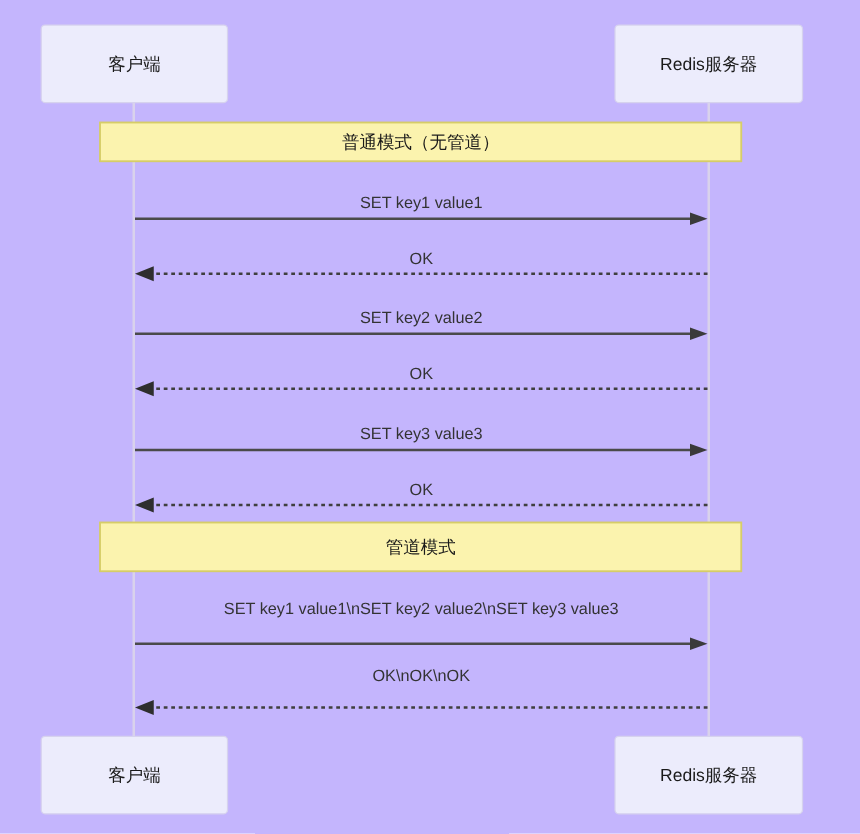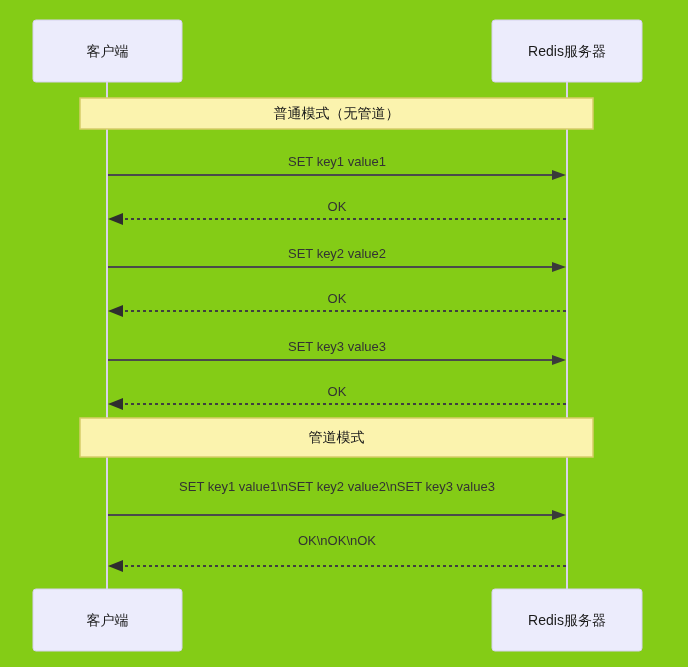--- a/index.html
+++ b/index.html
@@ -7,21 +7,21 @@
     padding: 0;
     background: #ffffff;
   }
   body {
     font-family: "Liberation Sans", "DejaVu Sans", sans-serif;
   }
   #diagram-root {
     position: relative;
     width: 688px;
     height: 667px;
-    background: #84cc16;
+    background: #c4b5fd;
     overflow: hidden;
     text-align: center;
   }
   svg#seq-svg {
     position: absolute;
     top: 0;
     left: 0;
     width: 688px;
     height: 667px;
     display: block;

